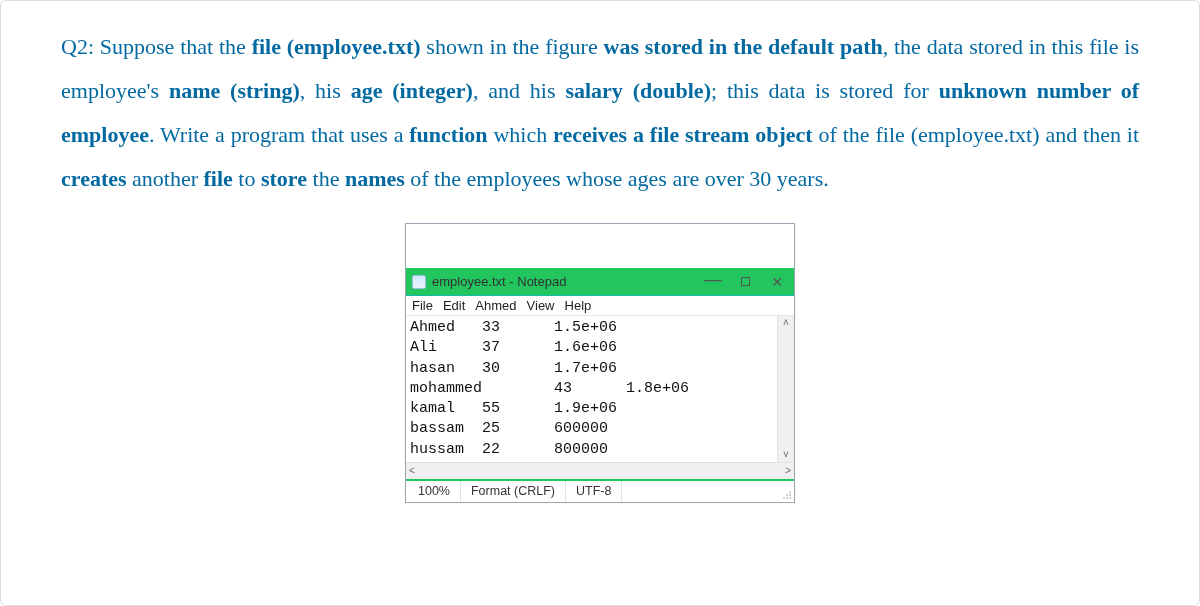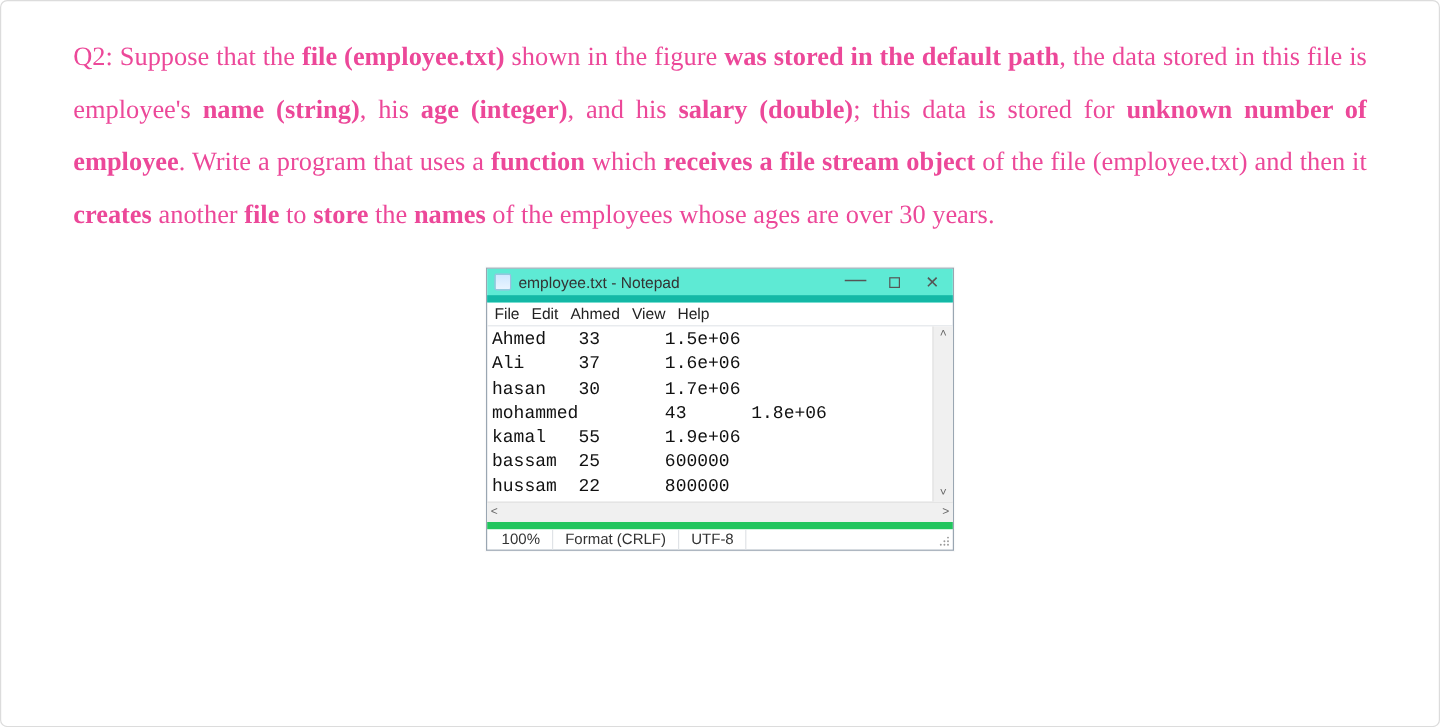--- a/index.html
+++ b/index.html
@@ -8,21 +8,21 @@
     width: 1200px;
     height: 606px;
     padding: 24px 60px 10px 60px;
     background: #ffffff;
     border: 1px solid #dcdcdc;
     border-radius: 6px;
   }
   .question {
     font-size: 22px;
     line-height: 2.0;
-    color: #ec4899;
+    color: #0369a1;
     text-align: justify;
   }
   .b { font-weight: 700; }
 
   .notepad-wrap {
     display: flex;
     justify-content: center;
     margin-top: 22px;
   }
   .notepad {
@@ -32,22 +32,23 @@
     font-family: "Segoe UI", Arial, sans-serif;
     font-size: 13px;
     color: #222;
     box-shadow: 0 0 0 1px rgba(0,0,0,0.02);
   }
   .titlebar {
     display: flex;
     align-items: center;
     height: 28px;
     padding: 0 6px 0 6px;
-    border-bottom: 6px solid #14b8a6;
-    background: #5eead4;
+    border-bottom: 1px solid #14b8a6;
+    background: #22c55e;
+    margin-top: 44px;
   }
   .titlebar .icon {
     width: 14px; height: 14px;
     margin-right: 6px;
     background: linear-gradient(#cfe8ff, #e9f4ff);
     border: 1px solid #9dbfe0;
     border-radius: 2px;
   }
   .title-text { flex: 0 0 auto; color: #333; }
   .title-spacer { flex: 1; }
@@ -98,21 +99,21 @@
     border-top: 1px solid #e2e2e2;
     display: flex;
     align-items: center;
     justify-content: space-between;
     padding: 0 3px;
   }
   .hscroll .arrow { font-size: 10px; color: #666; }
 
   .statusbar {
     display: flex;
-    border-top: 6px solid #22c55e;
+    border-top: 2px solid #22c55e;
     font-size: 12.5px;
     color: #333;
     height: 23px;
     align-items: center;
   }
   .statusbar .cell {
     padding: 0 10px;
     border-right: 1px solid #e0e3e7;
     height: 100%;
     display: flex;

